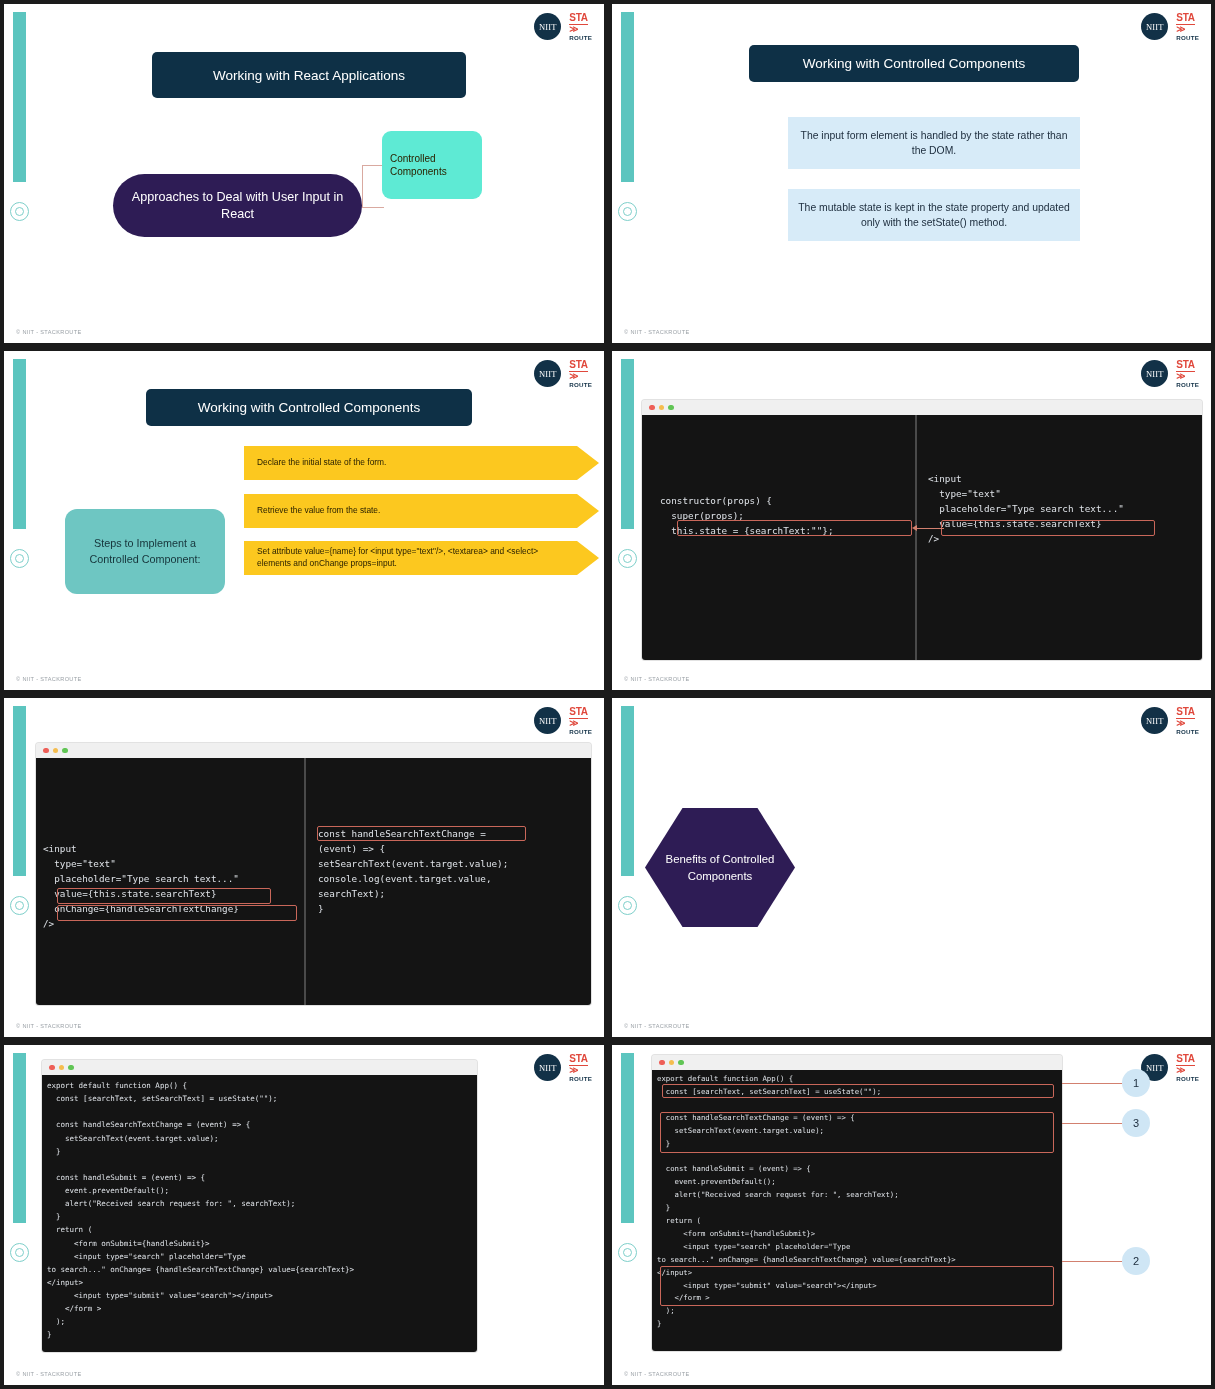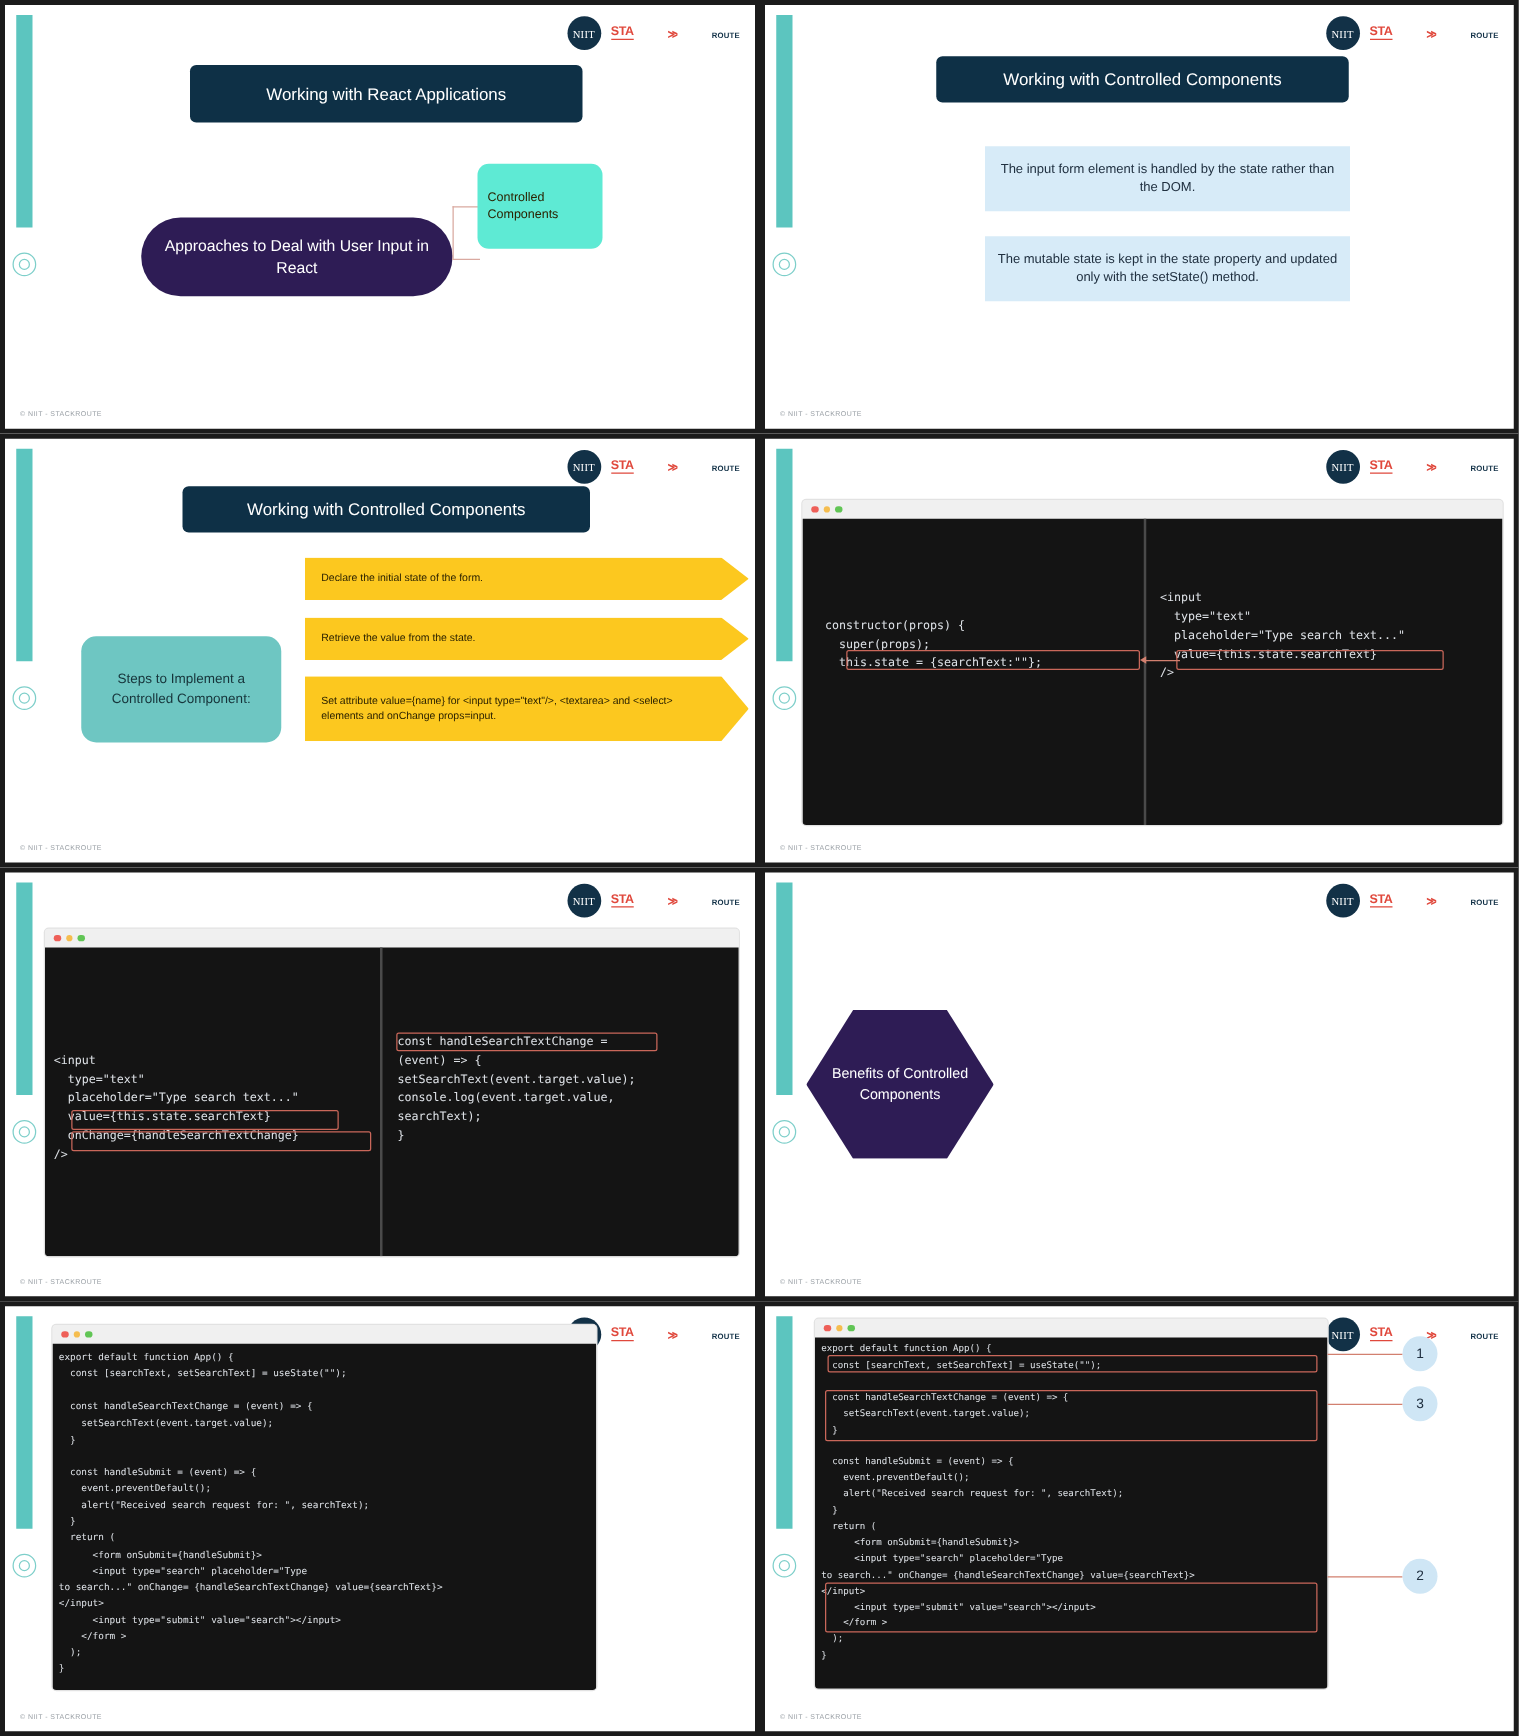--- a/index.html
+++ b/index.html
@@ -8,21 +8,21 @@
   .slide{position:relative;background:#ffffff;border:4px solid #1b1b1b;box-sizing:border-box;overflow:hidden;}
   
   .rail{position:absolute;left:9px;top:8px;width:13px;height:170px;background:#5cc5bf;}
   .rail-dot{position:absolute;left:6px;top:198px;width:19px;height:19px;border:1.6px solid #7ecfca;border-radius:50%;box-sizing:border-box;}
   .rail-dot:after{content:"";position:absolute;left:4px;top:4px;right:4px;bottom:4px;border:1.4px solid #7ecfca;border-radius:50%;}
   .footer{position:absolute;left:12px;bottom:8px;font-size:5.6px;letter-spacing:.35px;color:#9aa0a6;}
   
   .logo{position:absolute;right:12px;top:9px;display:flex;align-items:center;gap:8px;}
   .logo-circle{width:27px;height:27px;border-radius:50%;background:#123147;display:flex;align-items:center;justify-content:center;}
   .logo-circle span{color:#fff;font-size:8.5px;font-weight:normal;letter-spacing:.2px;font-family:"Liberation Serif",serif;}
-  .logo-sr{display:flex;flex-direction:row;align-items:flex-end;line-height:1;gap:27px;}
+  .logo-sr{display:flex;flex-direction:column;align-items:flex-start;line-height:1;}
   .sr-sta{color:#e0483c;font-size:10px;font-weight:bold;letter-spacing:-.3px;font-family:"Liberation Sans",sans-serif;border-bottom:1.6px solid #e0483c;padding-bottom:.5px;}
   .sr-mid{color:#e0483c;font-size:9px;font-weight:bold;letter-spacing:-1px;height:9px;overflow:hidden;}
   .sr-route{color:#123147;font-size:6.2px;font-weight:bold;letter-spacing:.2px;margin-top:1px;}
   
   .title-bar{position:absolute;background:#0e3046;color:#fff;border-radius:5px;display:flex;align-items:center;justify-content:center;text-align:center;font-size:13.5px;}
   
   .oval{position:absolute;background:#2e1c55;color:#fff;border-radius:90px;display:flex;align-items:center;justify-content:center;text-align:center;font-size:12.6px;line-height:1.35;padding:0 14px;box-sizing:border-box;}
   .ybox{position:absolute;background:#5eead4;color:#2b2200;border-radius:9px;display:flex;align-items:center;justify-content:center;text-align:left;font-size:10px;line-height:1.35;padding:0 8px;box-sizing:border-box;}
   .connector{position:absolute;border-left:1.3px solid #d9a9a0;border-top:1.3px solid #d9a9a0;border-bottom:1.3px solid #d9a9a0;}
   
@@ -102,21 +102,21 @@
       <div class="logo-sr">
         <div class="sr-sta">STA</div>
         <div class="sr-mid">≫</div>
         <div class="sr-route">ROUTE</div>
       </div>
     </div>
     <div class="title-bar" style="left:142px;top:38px;width:326px;height:37px;">Working with Controlled Components</div>
     <div class="tealbox" style="left:61px;top:158px;width:160px;height:85px;">Steps to Implement a Controlled Component:</div>
     <div class="chev" style="left:240px;top:95px;width:355px;height:34px;">Declare the initial state of the form.</div>
     <div class="chev" style="left:240px;top:143px;width:355px;height:34px;">Retrieve the value from the state.</div>
-    <div class="chev" style="left:240px;top:190px;width:355px;height:52px;">Set attribute value={name} for &lt;input type="text"/&gt;, &lt;textarea&gt; and &lt;select&gt; elements and onChange props=input.</div>
+    <div class="chev" style="left:240px;top:190px;width:355px;height:34px;">Set attribute value={name} for &lt;input type="text"/&gt;, &lt;textarea&gt; and &lt;select&gt; elements and onChange props=input.</div>
     <div class="footer">© NIIT - STACKROUTE</div>
   </div>
 
   <div class="slide">
     <div class="rail"></div>
     <div class="rail-dot"></div>
     <div class="logo">
       <div class="logo-circle">
           <span>NIIT</span>
         </div>

